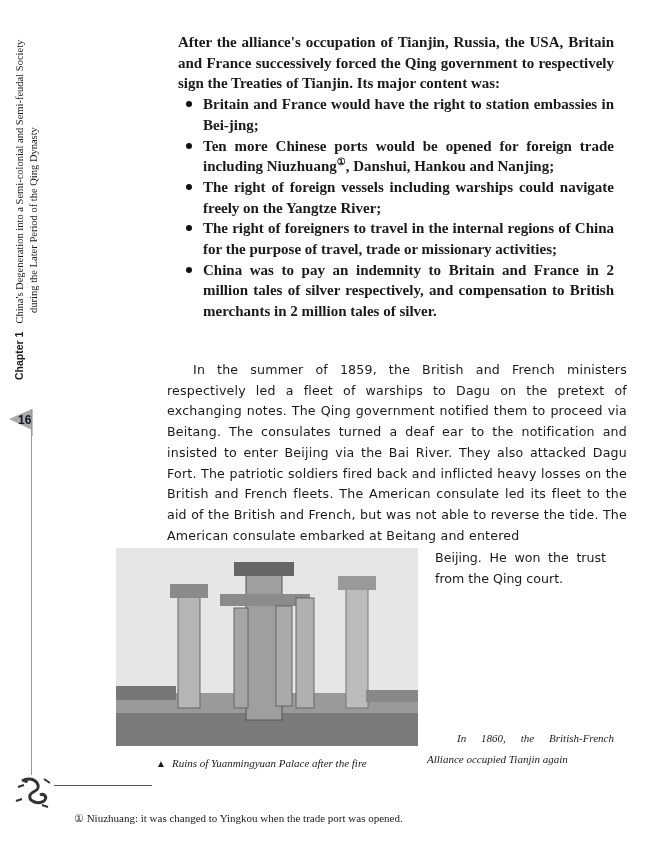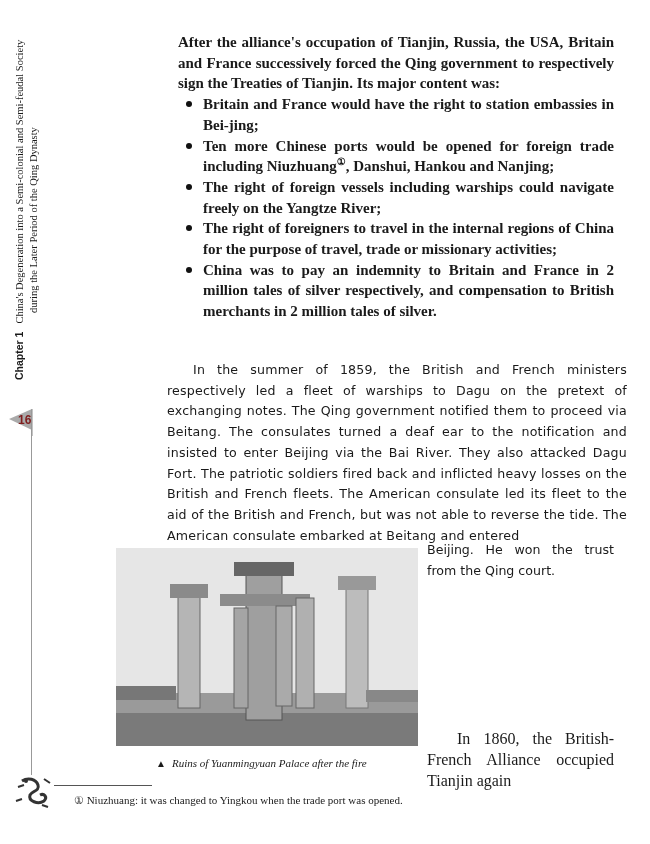--- a/index.html
+++ b/index.html
@@ -5,52 +5,52 @@
   html, body { margin:0; padding:0; background:#fff; }
   body { width:650px; height:844px; position:relative; overflow:hidden; color:#1a1a1a; }
   .serif { font-family: "Liberation Serif", "DejaVu Serif", serif; }
   .sans { font-family: "DejaVu Sans", "Liberation Sans", sans-serif; }
 
   
   #side-title { position:absolute; left:4px; top:60px; width:44px; height:320px; }
   #side-title .rot { position:absolute; left:50%; top:50%; width:320px; transform:translate(-50%,-50%) rotate(-90deg); font-size:10.5px; line-height:14px; text-align:center; white-space:nowrap; }
   #side-title .chap { font-family:"Liberation Sans", sans-serif; font-weight:bold; margin-right:8px; }
   #page-flag { position:absolute; left:6px; top:406px; width:30px; height:30px; }
-  #page-flag .num { position:absolute; left:12px; top:7px; font-family:"Liberation Sans", sans-serif; font-weight:bold; font-size:12px; color:#7f1d1d; }
+  #page-flag .num { position:absolute; left:12px; top:7px; font-family:"Liberation Sans", sans-serif; font-weight:bold; font-size:12px; color:#0f172a; }
   #side-line { position:absolute; left:31px; top:420px; width:1px; height:355px; background:#999; }
   #dragon { position:absolute; left:14px; top:775px; width:40px; height:36px; }
 
   
   #upper { position:absolute; left:178px; top:32px; width:436px; font-size:15px; line-height:20.7px; text-align:justify;font-weight:bold; }
   #upper p { margin:0; text-indent:0; }
   #upper ul { list-style:none; margin:0; padding:0 0 0 25px; }
   #upper li { position:relative; padding-left:0; }
   #upper li::before { content:""; position:absolute; left:-17px; top:7px; width:6px; height:6px; border-radius:50%; background:#111; }
   .fn-ref { font-size:10px; vertical-align:super; line-height:0; }
 
   
   #middle { position:absolute; left:154px; top:360px; width:460px; font-size:12.6px; line-height:20.7px; text-align:justify; letter-spacing:0.2px;margin-left:13px; }
   #middle p { margin:0; text-indent:26px; }
 
   #right-col { position:absolute; left:427px; top:540px; width:187px; font-size:12.6px; line-height:20.7px; text-align:justify; }
-  #right-col p { margin:0; }
+  #right-col p { margin:8px; }
   #right-col .ind { text-indent:30px; }
 
-  #right-serif { position:absolute; left:427px; top:728px; width:187px; font-size:16px; line-height:21px; text-align:justify; }
+  #right-serif { position:absolute; left:427px; top:728px; width:187px; font-size:11px; line-height:21px; text-align:justify;font-style:italic; }
   #right-serif p { margin:0; text-indent:30px; }
 
   
   #photo { position:absolute; left:116px; top:548px; width:302px; height:198px; background:linear-gradient(#e8e8e8,#d8d8d8 60%,#b0b0b0 75%,#8a8a8a); overflow:hidden; }
   #photo svg { display:block; }
   #caption { position:absolute; left:156px; top:757px; font-size:11px; white-space:nowrap;font-style:italic; }
   #caption .tri { font-size:10px; margin-right:6px; }
 
   
   #fn-rule { position:absolute; left:54px; top:785px; width:98px; height:1px; background:#555; }
-  #footnote { position:absolute; left:74px; top:794px; font-size:11px; white-space:nowrap; }
+  #footnote { position:absolute; left:74px; top:812px; font-size:11px; white-space:nowrap; }
 </style>
 </head>
 <body>
 
 <div id="side-title">
   <div class="rot serif">
     <div><span class="chap">Chapter 1</span><span>China's Degeneration into a Semi-colonial and Semi-feudal Society</span></div>
     <div>during the Later Period of the Qing Dynasty</div>
   </div>
 </div>

